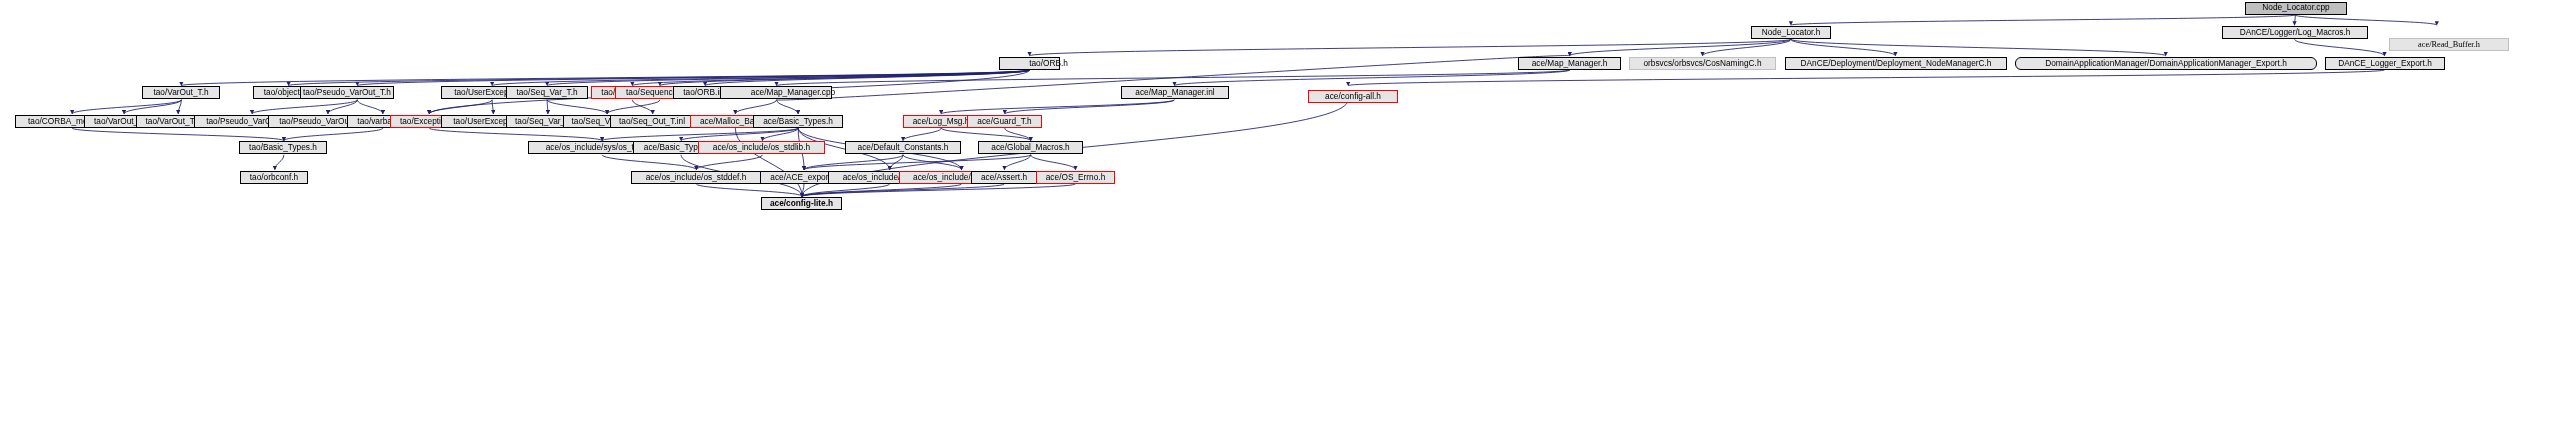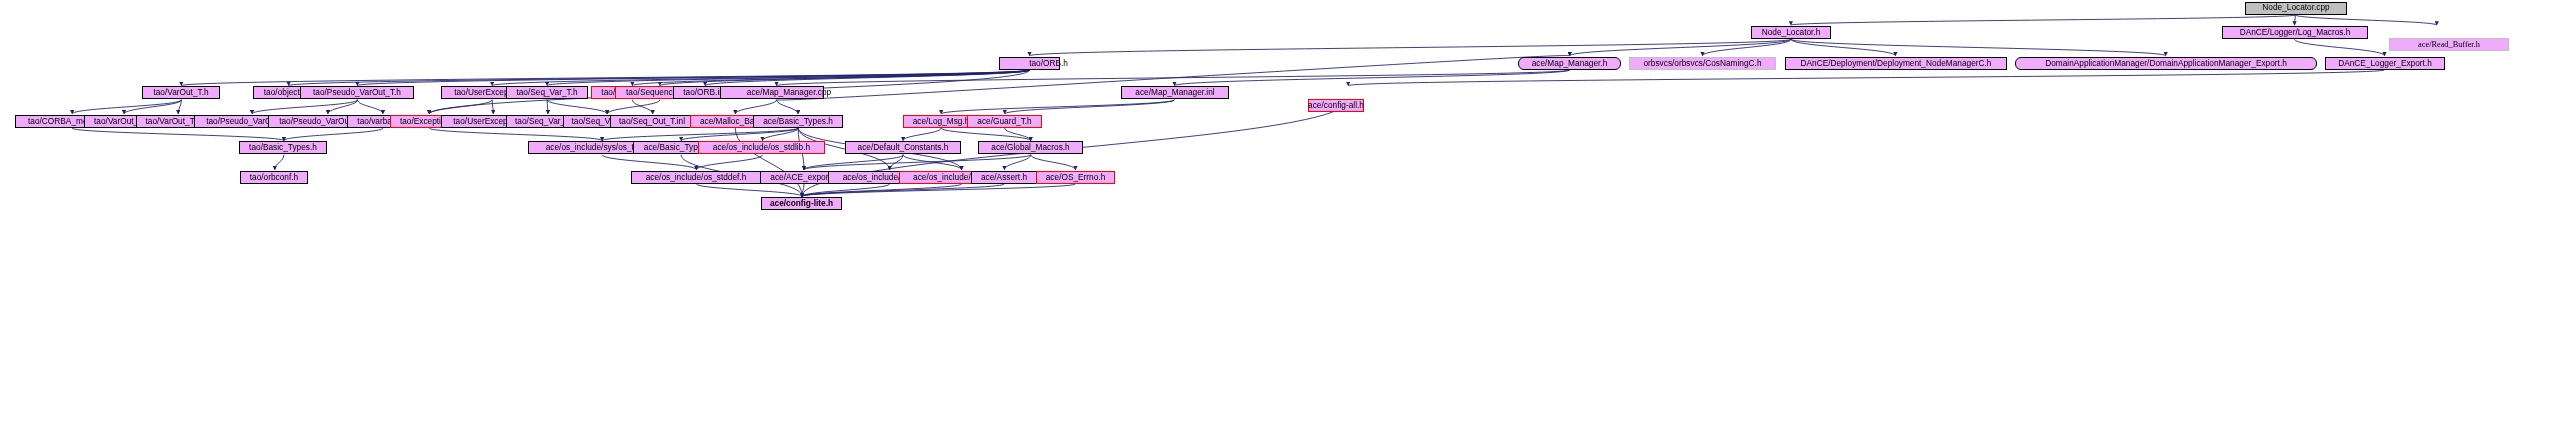--- a/index.html
+++ b/index.html
@@ -1,18 +1,18 @@
 <!DOCTYPE html>
 <html style="font-size:12.6px"><head>
 <meta charset="utf-8">
 <style>
   html,body{margin:0;padding:0;background:#ffffff;}
   #canvas{position:relative;width:2576px;height:440px;background:#ffffff;
           font-family:"Liberation Sans","DejaVu Sans",sans-serif;overflow:hidden;margin-left:13px;}
-  .node{position:absolute;box-sizing:border-box;background:#f0abfc;
+  .node{position:absolute;box-sizing:border-box;background:#e5e5e5;
         border:0.8px solid #000000;height:13.4px;line-height:11.8px;
         font-size:8.3px;color:#000000;text-align:center;white-space:nowrap;
         display:flex;align-items:center;justify-content:center;}
   .node.red{border-color:#ff0000;}
   .node.light{border-color:#c0c0c0;}
   .node.root{background:#bfbfbf;border-color:#000000;}
   svg.edges{position:absolute;left:0;top:0;width:2576px;height:440px;
             pointer-events:none;}
 </style>
 </head>
@@ -95,36 +95,36 @@
         <path d="M 918.5 163 C 918.5 202.15, 1003.5 210.85, 1003.5 250" marker-end="url(#arrow)"></path>
         <path d="M 849.5 197 C 849.5 220.85, 1003.5 226.15, 1003.5 250" marker-end="url(#arrow)"></path>
       </g>
   </svg>
   <div id="node-layer">
       <div class="node root" style="left: 2232px; top: 1.6px; width: 102px;">Node_Locator.cpp</div>
       <div class="node " style="left: 1738px; top: 26px; width: 80px;">Node_Locator.h</div>
       <div class="node " style="left: 2209px; top: 26px; width: 146px; text-align: center;">DAnCE/Logger/Log_Macros.h</div>
       <div class="node light" style="left: 2376px; top: 38px; width: 120px; font-family: Liberation Serif, serif;">ace/Read_Buffer.h</div>
       <div class="node " style="left: 986px; top: 57px; width: 61px; padding-left: 38px;">tao/ORB.h</div>
-      <div class="node " style="left: 1505px; top: 57px; width: 103px; border-radius: 6px;">ace/Map_Manager.h</div>
+      <div class="node " style="left: 1505px; top: 57px; width: 103px;">ace/Map_Manager.h</div>
       <div class="node light" style="left: 1616px; top: 57px; width: 147px;">orbsvcs/orbsvcs/CosNamingC.h</div>
       <div class="node " style="left: 1772px; top: 57px; width: 222px;">DAnCE/Deployment/Deployment_NodeManagerC.h</div>
       <div class="node " style="left: 2002px; top: 57px; width: 302px; border-radius: 6px;">DomainApplicationManager/DomainApplicationManager_Export.h</div>
       <div class="node " style="left: 2312px; top: 57px; width: 120px;">DAnCE_Logger_Export.h</div>
       <div class="node " style="left: 129px; top: 86px; width: 78px;">tao/VarOut_T.h</div>
       <div class="node " style="left: 240px; top: 86px; width: 71px;">tao/objectid.h</div>
-      <div class="node " style="left: 287px; top: 86px; width: 114px;">tao/Pseudo_VarOut_T.h</div>
+      <div class="node " style="left: 287px; top: 86px; width: 94px;">tao/Pseudo_VarOut_T.h</div>
       <div class="node " style="left: 428px; top: 86px; width: 101px;">tao/UserException.h</div>
       <div class="node " style="left: 493px; top: 86px; width: 82px;">tao/Seq_Var_T.h</div>
       <div class="node red" style="left: 578px; top: 86px; width: 83px;">tao/Seq_Out_T.h</div>
       <div class="node red" style="left: 602px; top: 86px; width: 89px;">tao/Sequence_T.h</div>
       <div class="node " style="left: 660px; top: 86px; width: 63px;">tao/ORB.inl</div>
-      <div class="node " style="left: 707px; top: 86px; width: 104px; padding-left: 34px;">ace/Map_Manager.cpp</div>
+      <div class="node " style="left: 707px; top: 86px; width: 112px; padding-left: 34px;">ace/Map_Manager.cpp</div>
       <div class="node " style="left: 1108px; top: 86px; width: 108px;">ace/Map_Manager.inl</div>
-      <div class="node red" style="left: 1295px; top: 99px; width: 56px;">ace/config-all.h</div>
+      <div class="node red" style="left: 1295px; top: 90px; width: 90px;">ace/config-all.h</div>
       <div class="node " style="left: 2.4px; top: 115px; width: 112px;">tao/CORBA_methods.h</div>
       <div class="node " style="left: 71px; top: 115px; width: 79px;">tao/VarOut_T.inl</div>
       <div class="node " style="left: 123px; top: 115px; width: 83px;">tao/VarOut_T.cpp</div>
       <div class="node " style="left: 181px; top: 115px; width: 116px;">tao/Pseudo_VarOut_T.inl</div>
       <div class="node " style="left: 255px; top: 115px; width: 119px;">tao/Pseudo_VarOut_T.cpp</div>
       <div class="node " style="left: 334px; top: 115px; width: 71px;">tao/varbase.h</div>
       <div class="node red" style="left: 377px; top: 115px; width: 77px;">tao/Exception.h</div>
       <div class="node " style="left: 428px; top: 115px; width: 103px;">tao/UserException.inl</div>
       <div class="node " style="left: 493px; top: 115px; width: 83px;">tao/Seq_Var_T.inl</div>
       <div class="node " style="left: 550px; top: 115px; width: 87px;">tao/Seq_Var_T.cpp</div>

